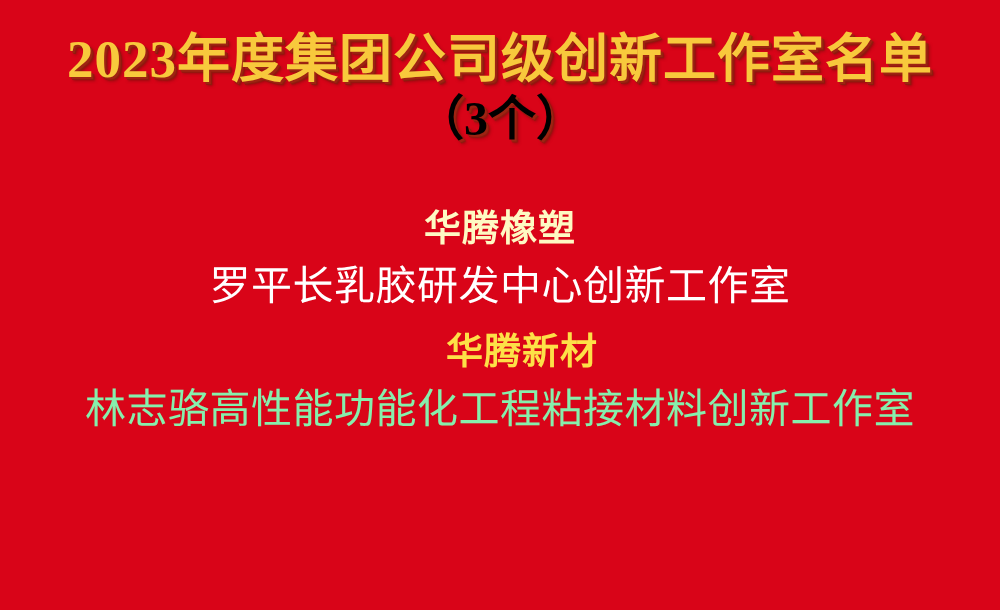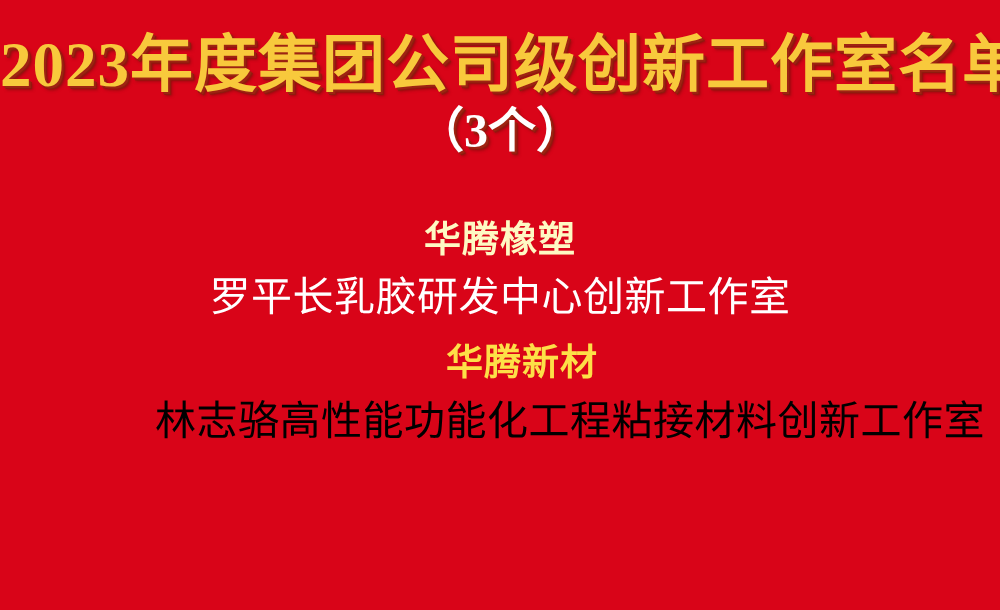--- a/index.html
+++ b/index.html
@@ -31,21 +31,21 @@
     width: 100%;
     text-align: center;
     padding-top: 30px;
   }
 
   .title-line {
     display: block;
     color: #F8C93C;
     font-family: "Liberation Serif", "DejaVu Serif", serif;
     font-weight: bold;
-    font-size: 63px;
+    font-size: 53px;
     line-height: 1.12;
     letter-spacing: 1px;
     white-space: nowrap;
     text-shadow:
        2px 2px 0 #9E2312,
        3px 3px 0 #8E1C0E,
        4px 4px 3px rgba(100, 16, 8, 0.55);
   }
 
   .title-sub {
@@ -106,30 +106,30 @@
     margin-top: 6px;
   }
 </style>
 </head>
 <body style="background: rgb(217, 4, 24);">
 
 <div id="poster" style="background: rgb(217, 4, 24);">
 
   <div class="title-block">
     <span class="title-line" style="color: rgb(248, 201, 60);">2023年度集团公司级创新工作室名单</span>
-    <span class="title-sub" style="color: #ffffff;">（3个）</span>
+    <span class="title-sub" style="color: #000000;">（3个）</span>
   </div>
 
   <div class="list-region">
 
     <div class="group">
       <span class="group-heading" style="color: #fef9c3;">华腾橡塑</span>
       <span class="studio-item" style="color: rgb(255, 255, 255);">罗平长乳胶研发中心创新工作室</span>
     </div>
 
     <div class="group">
       <span class="group-heading" style="color: #fde047; margin-left: 44px;">华腾新材</span>
-      <span class="studio-item" style="color: #000000; text-align: right;">林志骆高性能功能化工程粘接材料创新工作室</span>
+      <span class="studio-item" style="color: #86efac;">林志骆高性能功能化工程粘接材料创新工作室</span>
     </div>
 
   </div>
 
 </div>
 
 </body></html>

